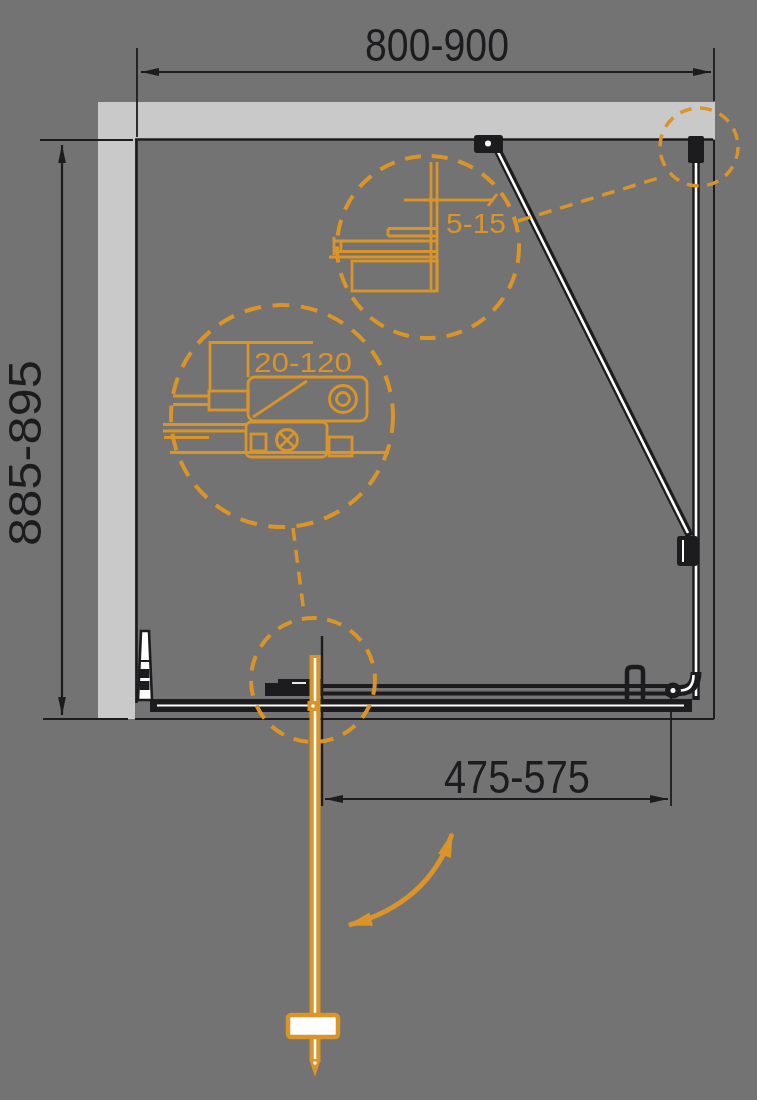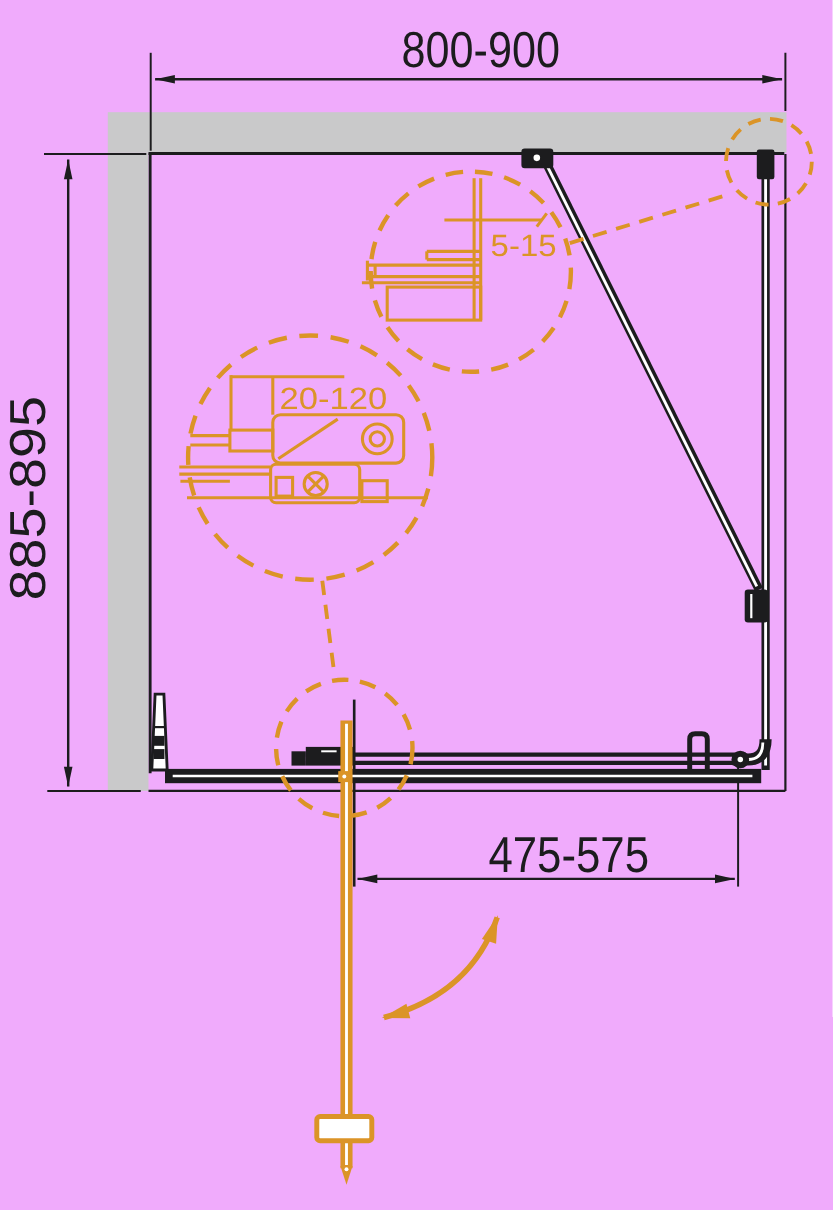--- a/index.html
+++ b/index.html
@@ -1,19 +1,19 @@
 <!DOCTYPE html>
 <html><head>
 <meta charset="utf-8">
 <style>
   html,body{margin:0;padding:0;background:#fff;}
   .canvas{
     position:relative;
     width:757px;height:1100px;
-    background:#f0abfc;
+    background:#737373;
     overflow:hidden;
     font-family:"Liberation Sans", sans-serif;
   }
   .canvas svg{position:absolute;left:0;top:0;}
   svg text{font-family:"Liberation Sans", sans-serif;}
   .dim-text{font-size:46px;fill:#1c1c1e;}
   .detail-text{font-size:28px;fill:#DB9427;}
 </style>
 </head>
 <body>

